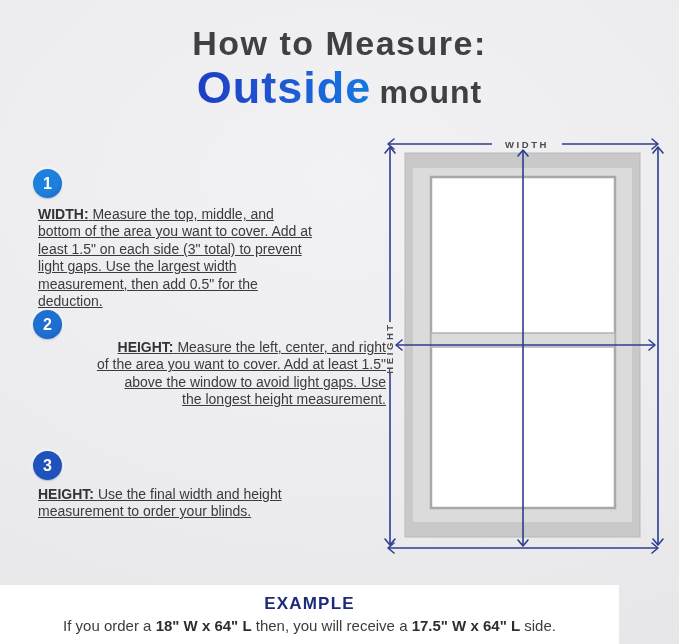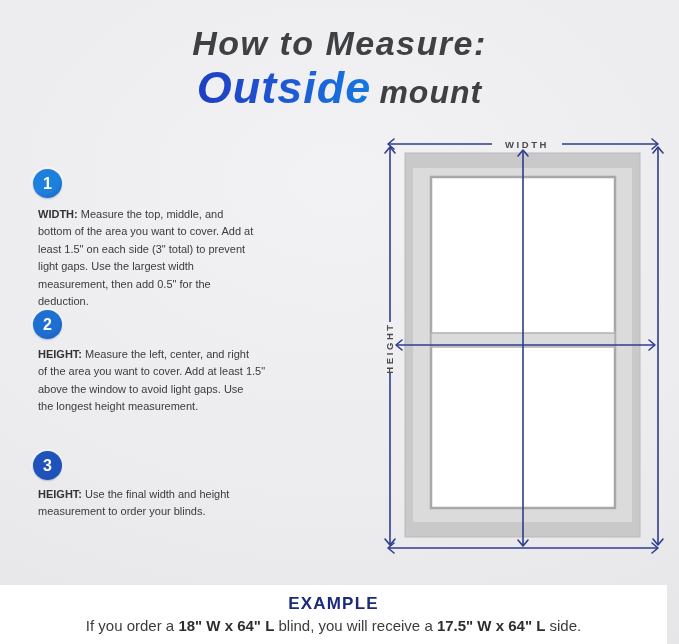--- a/index.html
+++ b/index.html
@@ -11,21 +11,20 @@
     width: 679px; height: 644px;
     margin: 0 auto;
     background: radial-gradient(ellipse 120% 90% at 50% 28%, #f2f2f4 0%, #ececee 55%, #e5e5e8 100%);
     overflow: hidden;
   }
 
   
   .title-block {
     position: absolute; top: 24px; left: 0; right: 0;
     text-align: center;
-    font-style: italic;
   }
   .title-line1 {
     font-size: 34px; font-weight: 700; letter-spacing: 1.5px;
     color: #3f4043;
   }
   .title-line2 { margin-top: 2px; line-height: 46px; }
   .title-highlight {
     font-size: 45px; font-weight: 700; letter-spacing: 1px;
     background: linear-gradient(90deg, #1e3ec2 0%, #2055d2 45%, #1478e0 100%);
     -webkit-background-clip: text; background-clip: text;
@@ -43,42 +42,42 @@
     display: flex; align-items: center; justify-content: center;
     color: #ffffff; font-size: 16px; font-weight: 700;
     box-shadow: 0 1px 2px rgba(30,60,120,0.35), 0 0 0 2px rgba(255,255,255,0.45);
   }
   #circle-1 { top: 169px; }
   #circle-2 { top: 310px; }
   #circle-3 { top: 451px; }
 
   .step-text {
     position: absolute; left: 38px; width: 348px;
-    font-size: 11px; line-height: 17.4px; color: #3b3b3d;
+    font-size: 14px; line-height: 17.4px; color: #3b3b3d; text-decoration: underline;
   }
   #text-1 { top: 206px; }
-  #text-2 { top: 346px; }
+  #text-2 { top: 339px; text-align: right; }
   #text-3 { top: 486px; }
   .step-label { font-weight: 700; color: #333336; }
   .step-body { white-space: pre-line; }
 
   
   .diagram { position: absolute; left: 375px; top: 130px; }
   .diagram svg { display: block; }
   .arrow-line { stroke: #2e3d8c; stroke-width: 1.6; fill: none; }
   .arrow-head { stroke: #2e3d8c; stroke-width: 1.6; fill: none; stroke-linecap: round; stroke-linejoin: round; }
   .dim-label {
     font-family: "Liberation Sans", sans-serif;
     font-size: 9.5px; font-weight: 700; letter-spacing: 2.6px;
     fill: #4a4a4d;
   }
 
   
   .footer {
-    position: absolute; left: 0; top: 585px; width: 667px; height: 59px;
+    position: absolute; left: 0; top: 585px; width: 619px; height: 59px;
     background: #ffffff; text-align: center;
   }
   .example-heading {
     margin-top: 9px;
     font-size: 17px; font-weight: 700; letter-spacing: 1.2px;
     color: #1b2a7a;
   }
   .example-line {
     margin-top: 3px;
     font-size: 15px; color: #3c3c3e;
@@ -171,17 +170,17 @@
         <line class="arrow-line" x1="21" y1="215" x2="280" y2="215"></line>
         <polyline class="arrow-head" points="27,210 21,215 27,220"></polyline>
         <polyline class="arrow-head" points="274,210 280,215 274,220"></polyline>
       </g>
     </svg>
   </div>
 
   <div class="footer">
     <div class="example-heading">EXAMPLE</div>
     <div class="example-line">
-      <span>If you order a </span><b>18" W x 64" L</b><span> blind, you will receive a </span><b>17.5" W x 64" L</b><span> side.</span>
+      <span>If you order a </span><b>18" W x 64" L</b><span> then, you will receive a </span><b>17.5" W x 64" L</b><span> side.</span>
     </div>
   </div>
 
 </div>
 
 </body></html>

